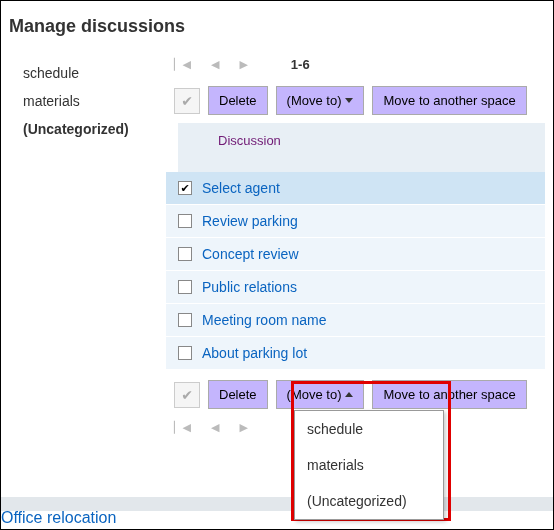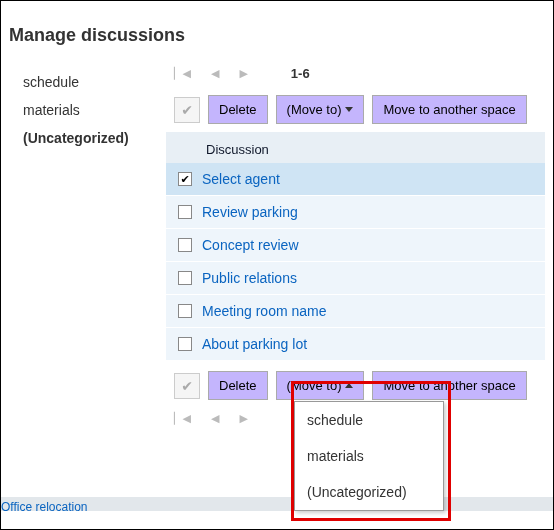--- a/index.html
+++ b/index.html
@@ -7,21 +7,21 @@
       font-family: Arial, sans-serif;
       font-size: 13px;
       color: #333;
       width: 554px;
       height: 530px;
       border: 1px solid #000;
       position: relative;
       background: #fff;
     }
     .header {
-      padding: 24px 8px 14px;
+      padding: 15px 8px 14px;
     }
     .header h1 {
       font-size: 18px;
       font-weight: bold;
     }
     .layout {
       display: flex;
     }
     .sidebar {
       width: 165px;
@@ -81,23 +81,24 @@
     }
     .btn .caret-down, .btn .caret-up {
       width: 0; height: 0;
       border-left: 4px solid transparent;
       border-right: 4px solid transparent;
     }
     .btn .caret-down { border-top: 5px solid #333; }
     .btn .caret-up { border-bottom: 5px solid #333; }
     .table-header {
       background: #e8eff5;
-      padding: 10px 8px 6px 40px;
+      padding: 10px 8px 24px 40px;
       font-size: 13px;
-      color: #0f172a;
+      color: #701a75;
+      margin-left: 12px;
     }
     .row {
       display: flex;
       align-items: center;
       padding: 8px 8px 8px 12px;
       border-bottom: 1px solid #fff;
       background: #eef5fb;
       gap: 10px;
     }
     .row.selected { background: #cfe4f4; }
@@ -158,24 +159,24 @@
     .footer-bar {
       position: absolute;
       bottom: 18px;
       left: 0;
       right: 0;
       height: 14px;
       background: #e2e7eb;
     }
     .footer-link {
       position: absolute;
-      bottom: 13px;
+      bottom: 0;
       left: 0;
       padding: 2px 0;
-      font-size: 12px;
+      font-size: 16px;
       color: #0a64c0;
     }
   </style>
 </head>
 <body>
 
 <div class="header">
   <h1>Manage discussions</h1>
 </div>
 

